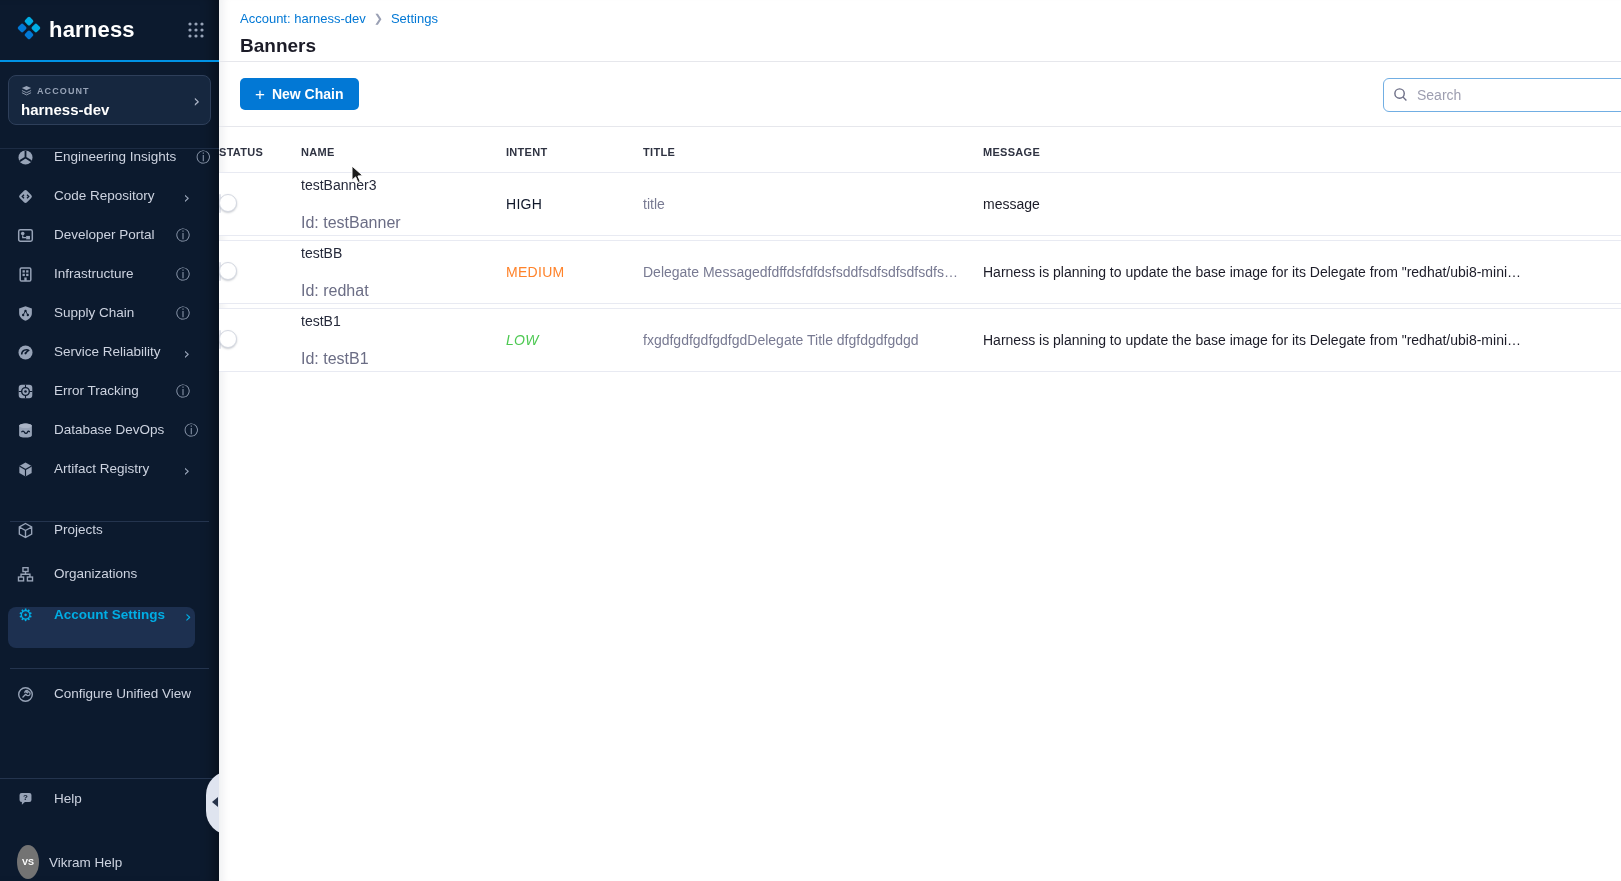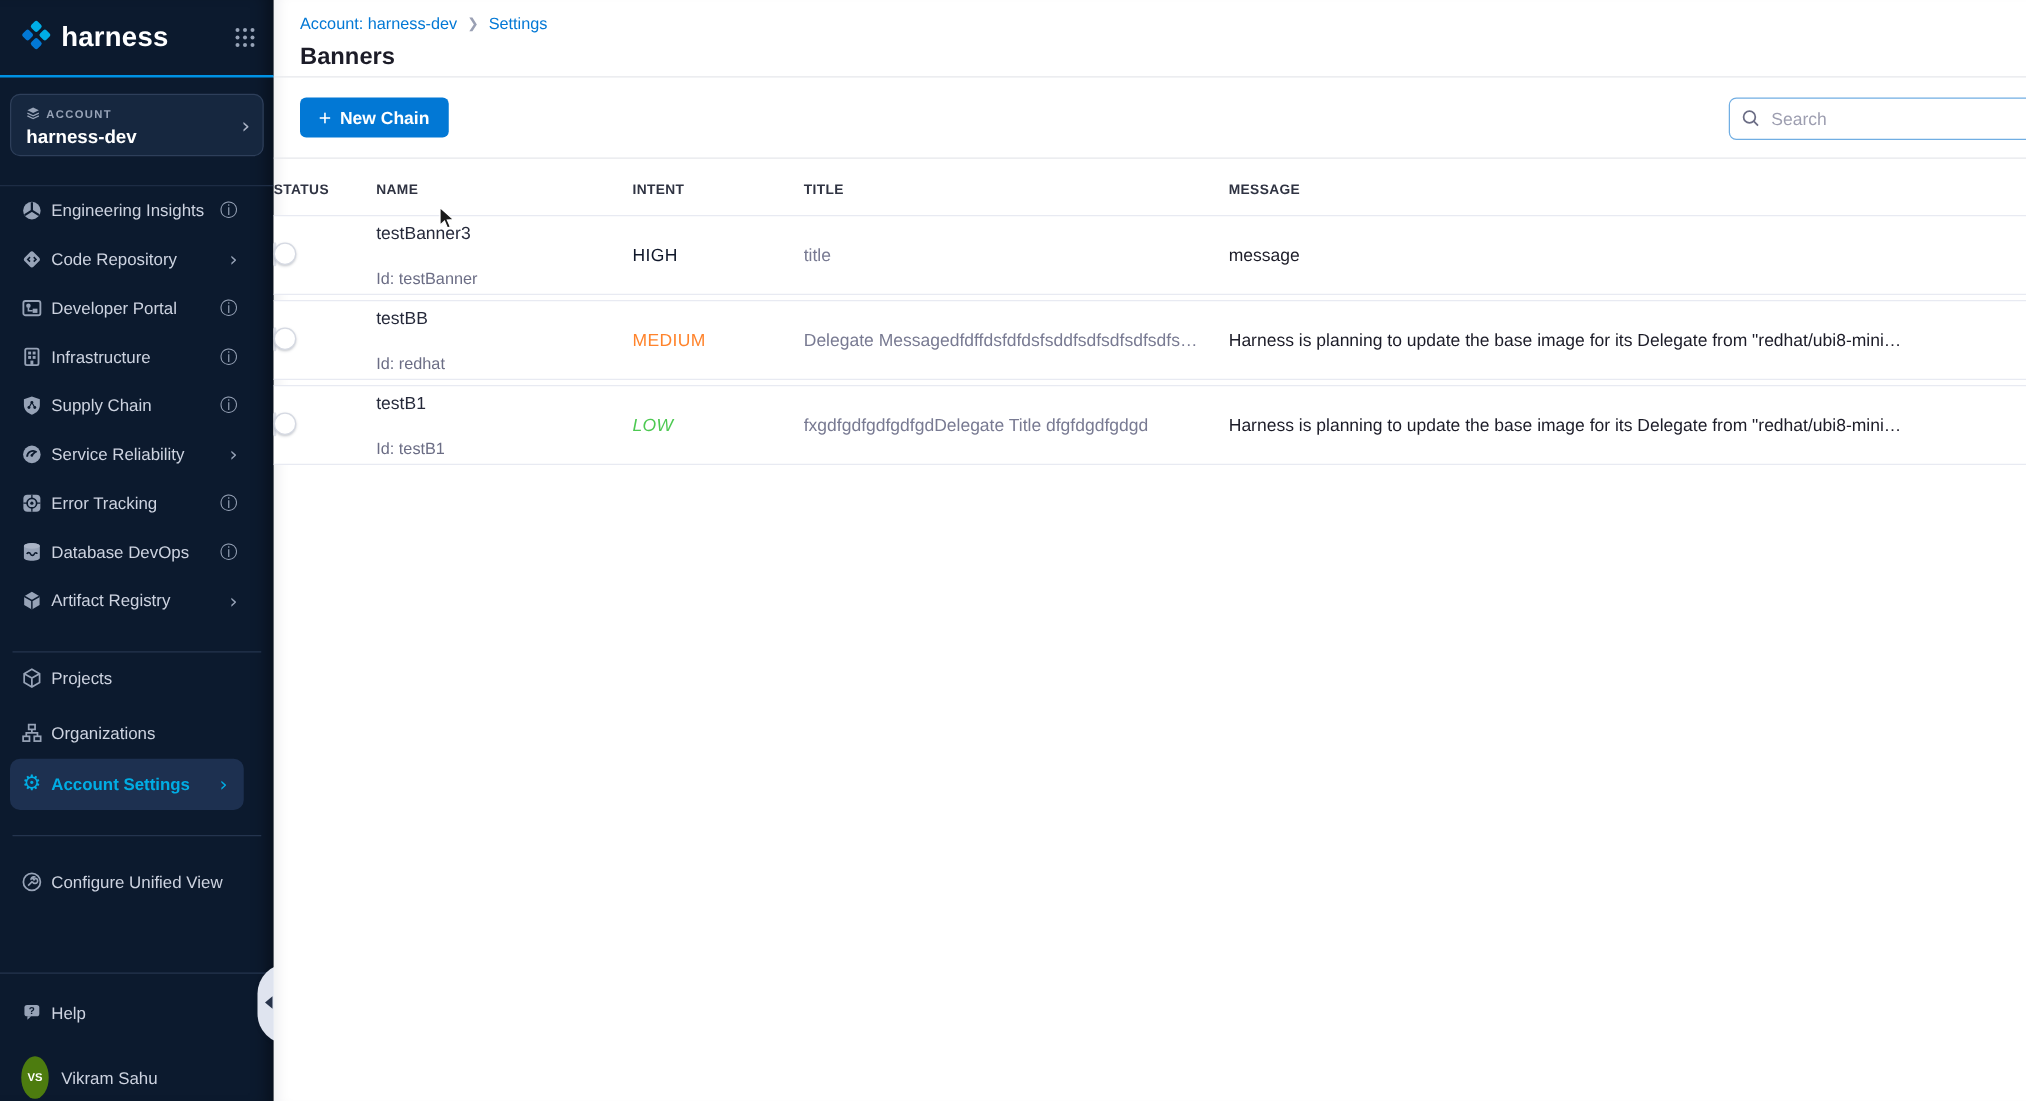--- a/index.html
+++ b/index.html
@@ -19,36 +19,36 @@
   .account-card { margin:13px 8px 0 8px; height:50px; background:#16273f;
     border:1px solid #2e3f5a; border-radius:8px; padding:8px 10px 6px 12px;
     display:flex; align-items:center; cursor:pointer; }
   .account-card .col { flex:1; }
   .acct-label { display:flex; align-items:center; gap:5px; font-size:9px; letter-spacing:1.1px;
     color:#97a3b7; font-weight:bold; }
   .acct-name { color:#fff; font-size:15px; font-weight:bold; margin-top:3px; }
   .chev { color:#aab3c5; font-size:17px; line-height:1; font-family:"DejaVu Sans",sans-serif; }
 
   .nav-scroll-divider { border-top:1px solid #1d2c44; margin-top:23px; }
-  .nav-item { height:39px; display:flex; align-items:center; gap:7px;
+  .nav-item { height:39px; display:flex; gap:20px;
     padding:0 13px 0 17px; width:203px; cursor:pointer; }
   .nav-item .label { flex:1; font-size:13.5px; color:#cdd3e0; white-space:nowrap; }
   .nav-item .trail { color:#97a3b7; font-size:14px; font-family:"DejaVu Sans",sans-serif; }
   .nav-item .trail.c { font-size:16px; }
   .nav-item.selected { background:#1d3050; border-radius:8px; margin-left:8px; margin-right:8px;
     padding-left:9px; width:187px; }
   .nav-item.selected .label { color:#00ade4; font-weight:bold; }
   .nav-item.selected .trail { color:#00ade4; }
   .icon16 { width:17px; height:17px; flex:0 0 17px; }
   .sb-divider { border-top:1px solid #24344e; margin:21px 10px 0 10px; }
   .gear-glyph { font-family:"DejaVu Sans",sans-serif; font-size:17px; color:#00ade4;
     width:17px; flex:0 0 17px; text-align:center; line-height:1; }
 
   .sb-footer { position:absolute; left:0; bottom:0; width:219px; border-top:1px solid #24344e; }
-  .avatar { width:22px; height:34px; border-radius:50%; background:#4d7c0f; color:#fff;
+  .avatar { width:22px; height:34px; border-radius:50%; background:#737373; color:#fff;
     font-size:9px; font-weight:bold; display:flex; align-items:center; justify-content:center;
     flex:0 0 22px; }
   .user-row { display:flex; align-items:center; gap:10px; padding:0 13px 0 17px; height:38px; }
   .user-row .label { font-size:13.5px; color:#cdd3e0; }
 
   .collapse-handle { position:absolute; left:206px; top:771px; width:24px; height:64px;
     background:#dfe4ef; border-radius:34px 0 0 34px; cursor:pointer; box-shadow:0 1px 3px rgba(20,30,50,.25); }
   .collapse-handle .tri { position:absolute; left:6px; top:26px; width:0; height:0;
     border-top:5px solid transparent; border-bottom:5px solid transparent;
     border-right:6px solid #27334a; }
@@ -81,21 +81,21 @@
   .th { font-size:11px; font-weight:bold; color:#2f3342; letter-spacing:0.3px; }
   .trow { display:grid; grid-template-columns:82px 205px 137px 340px 1fr; align-items:center;
     height:64px; border-top:1px solid #e8eaf2; border-bottom:1px solid #e8eaf2;
     margin-bottom:4px; background:#fff; cursor:pointer; }
   .toggle { width:31px; height:18px; border-radius:9px; background:#eceef4;
     border:1px solid #dfe2ea; position:relative; cursor:pointer; }
   .toggle .knob { position:absolute; left:-1px; top:-1px; width:18px; height:18px;
     border-radius:50%; background:#fff; border:1px solid #d5d9e2;
     box-shadow:0 1px 2px rgba(40,50,70,.25); }
   .cell-name .nm { font-size:14px; color:#25293a; font-weight:500; }
-  .cell-name .id { font-size:13px; color:#6b6d85; margin-top:21px; }
+  .cell-name .id { font-size:16px; color:#6b6d85; margin-top:21px; }
   .cell-intent { font-size:14px; font-weight:500; letter-spacing:0.3px; }
   .cell-title { font-size:14px; color:#787a92; white-space:nowrap; overflow:hidden; padding-right:10px; }
   .cell-msg { font-size:14px; color:#1c1c28; white-space:nowrap; overflow:hidden; }
 
   .cursor { position:absolute; left:351px; top:165px; pointer-events:none; z-index:50; }
 </style>
 </head>
 <body>
 
 <div id="page">
@@ -306,21 +306,21 @@
           <svg width="17" height="17" viewBox="0 0 16 16">
               <rect x="2.4" y="1.8" width="11.2" height="8.6" rx="2" fill="#97a3b7"></rect>
               <path d="M4.6 10.4 L4.6 13 L7.4 10.4" fill="#97a3b7"></path>
               <text x="8" y="8.6" font-size="7.5" font-weight="bold" fill="#0c1a2e" text-anchor="middle" font-family="Liberation Sans, sans-serif">?</text>
             </svg>
         </span>
         <span class="label">Help</span>
       </div>
       <div class="user-row" style="margin-top:14px;">
         <span class="avatar">VS</span>
-        <span class="label">Vikram Sahu</span>
+        <span class="label">Vikram Help</span>
       </div>
     </div>
   </nav>
 
   <div class="collapse-handle">
     <span class="tri"></span>
   </div>
 
   <main class="main">
     <div class="page-header">

